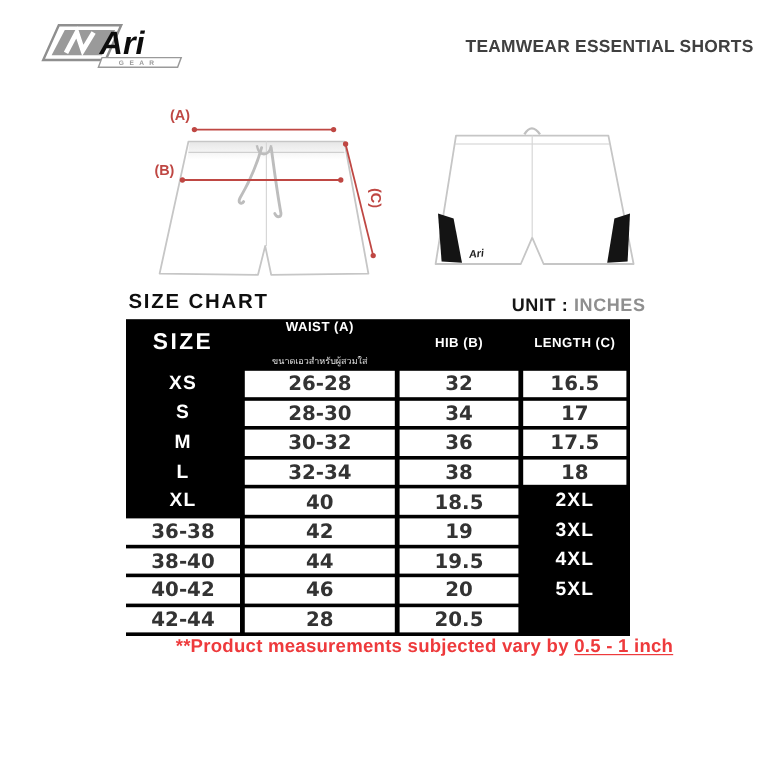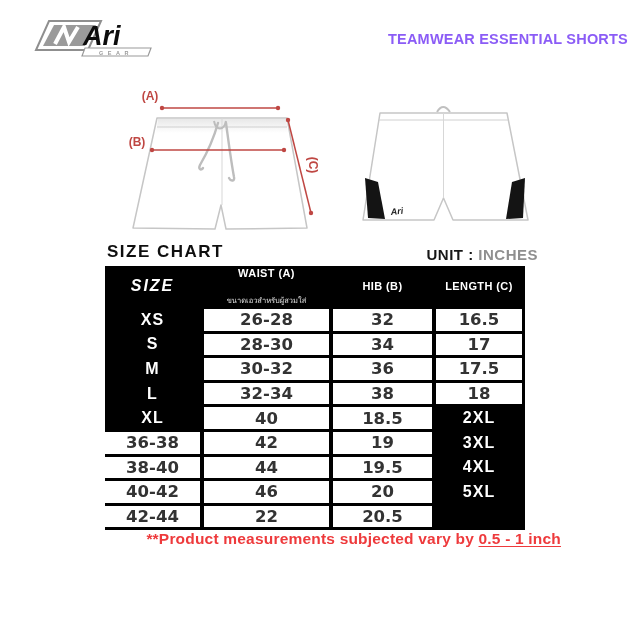--- a/index.html
+++ b/index.html
@@ -2,41 +2,41 @@
 <html><head>
 <meta charset="utf-8">
 <style>
   html,body{margin:0;padding:0;background:#fff;}
   .canvas{position:relative;width:641px;height:641px;background:#ffffff;overflow:hidden;
           font-family:"Liberation Sans",sans-serif;}
 
   
   .logo{position:absolute;left:33px;top:13px;width:130px;height:50px;}
   .page-title{position:absolute;left:388px;top:31px;width:215px;text-align:center;
-              font-weight:bold;font-size:14.5px;color:#8b5cf6;letter-spacing:.2px;white-space:nowrap;}
+              font-weight:bold;font-size:14.5px;color:#404040;letter-spacing:.2px;white-space:nowrap;}
 
   
   .front-svg{position:absolute;left:115px;top:85px;width:215px;height:155px;}
   .back-svg{position:absolute;left:355px;top:98px;width:180px;height:140px;}
 
   
   .chart-heading{position:absolute;left:107px;top:242px;font-size:17px;font-weight:bold;
                  color:#0f0f0f;letter-spacing:1.5px;}
   .unit{position:absolute;left:375px;top:246px;width:163px;text-align:right;font-size:15px;
         font-weight:bold;color:#161616;letter-spacing:.5px;}
   .unit .unit-value{color:#8f8f8f;}
 
   
   .size-table{position:absolute;left:105px;top:266px;width:417px;padding:0 3px 3px 0;
               background:#000;display:grid;grid-template-columns:95px 125px 99px 86px;
               grid-template-rows:40px repeat(9,21.6px);column-gap:4px;row-gap:3px;}
   .hcell{color:#fff;display:flex;flex-direction:column;align-items:center;justify-content:center;}
   .hcell .main{font-size:11px;font-weight:bold;letter-spacing:.4px;}
   .hcell .sub{font-size:7.5px;color:#e3e3e3;margin-top:15px;}
-  .hcell.size-h{font-size:16px;font-weight:bold;letter-spacing:2px;font-style:italic;}
+  .hcell.size-h{font-size:19px;font-weight:bold;letter-spacing:2px;}
   .scell{color:#fff;font-weight:bold;font-size:16px;letter-spacing:1px;
          display:flex;align-items:center;justify-content:center;}
   .dcell{background:#fff;color:#333;font-weight:bold;font-size:16.5px;
          font-family:"DejaVu Sans","Liberation Sans",sans-serif;
          display:flex;align-items:center;justify-content:center;}
 
   
   .footnote{position:absolute;left:0;top:530px;width:561px;text-align:right;
             color:#ee3a3c;font-weight:bold;font-size:15.5px;letter-spacing:.2px;white-space:nowrap;}
   .footnote .ul{text-decoration:underline;text-underline-offset:2px;}
@@ -155,19 +155,19 @@
     <div class="dcell">44</div>
     <div class="dcell">19.5</div>
 
     <div class="scell">4XL</div>
     <div class="dcell">40-42</div>
     <div class="dcell">46</div>
     <div class="dcell">20</div>
 
     <div class="scell">5XL</div>
     <div class="dcell">42-44</div>
-    <div class="dcell">22</div>
+    <div class="dcell">28</div>
     <div class="dcell">20.5</div>
   </div>
 
   <div class="footnote"><span>**</span><span>Product measurements subjected vary by </span><span class="ul">0.5 - 1 inch</span></div>
 
 </div>
 
 </body></html>

